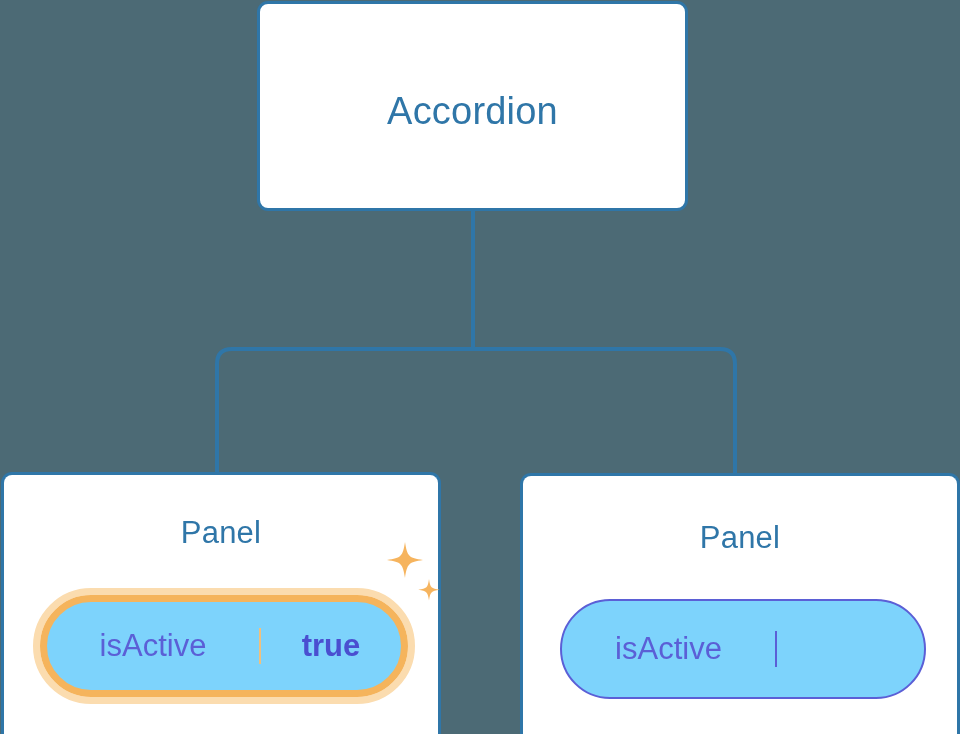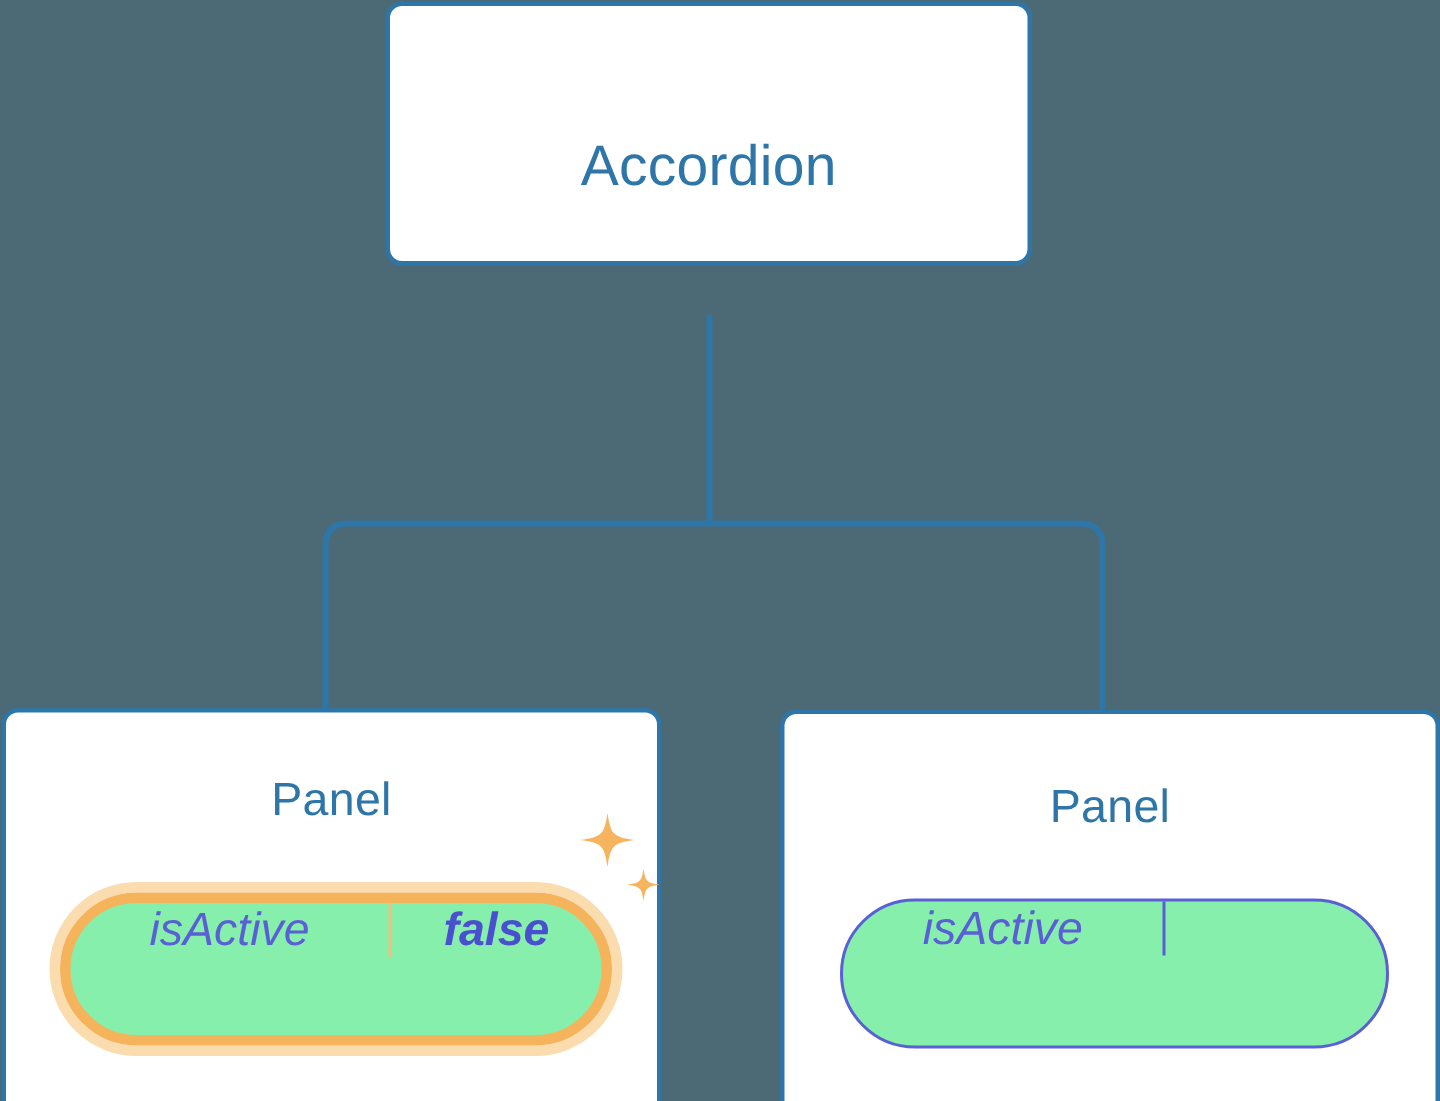--- a/index.html
+++ b/index.html
@@ -40,21 +40,21 @@
     background: #ffffff;
     border: 3px solid #2f76a8;
     border-radius: 11px;
     box-sizing: border-box;
   }
 
   .node-root {
     left: 257px;
     top: 1px;
     width: 431px;
-    height: 176px;
+    height: 210px;
   }
 
   .node-panel-left {
     left: 1px;
     top: 472px;
     width: 440px;
     height: 262px;
     border-bottom: none;
     border-bottom-left-radius: 0;
     border-bottom-right-radius: 0;
@@ -94,23 +94,22 @@
   .node-panel-right .node-title {
     top: 44px;
     font-size: 31px;
   }
 
   
   .pill {
     position: absolute;
     box-sizing: border-box;
     display: flex;
-    align-items: flex-start;
-    background: #86efac;
-    font-style: italic;
+    align-items: center;
+    background: #7dd3fc;
   }
 
   .pill-cell {
     display: flex;
     align-items: center;
     justify-content: center;
     box-sizing: border-box;
     white-space: nowrap;
   }
 
@@ -208,21 +207,21 @@
     <div class="node-title">Accordion</div>
   </div>
 
   <div class="node node-panel-left">
     <div class="node-title">Panel</div>
 
     <div class="pill-highlight-wrap">
       <div class="pill-glow"></div>
       <div class="pill pill-highlight">
         <div class="pill-cell pill-key">isActive</div>
-        <div class="pill-cell pill-val">false</div>
+        <div class="pill-cell pill-val">true</div>
       </div>
     </div>
   </div>
 
   <svg class="sparkles" viewBox="0 0 64 80" xmlns="http://www.w3.org/2000/svg">
     <path d="M24,6 C26.2,20.4 27.6,21.8 42,24 C27.6,26.2 26.2,27.6 24,42 C21.8,27.6 20.4,26.2 6,24 C20.4,21.8 21.8,20.4 24,6 Z" fill="#f6b45e"></path>
     <path d="M48,43 C49.3,51.7 50.1,52.5 58.8,53.8 C50.1,55.1 49.3,55.9 48,64.6 C46.7,55.9 45.9,55.1 37.2,53.8 C45.9,52.5 46.7,51.7 48,43 Z" fill="#f6b45e"></path>
   </svg>
 
   <div class="node node-panel-right">

